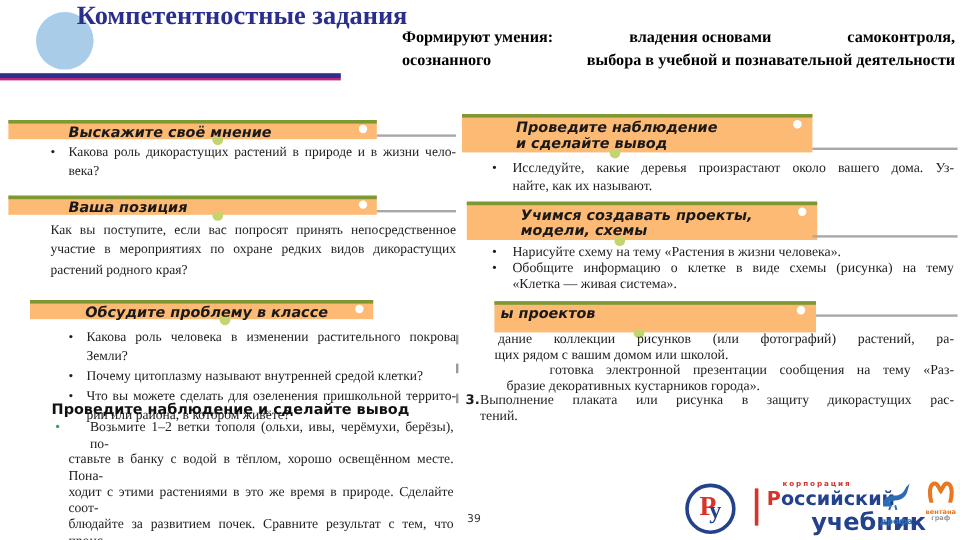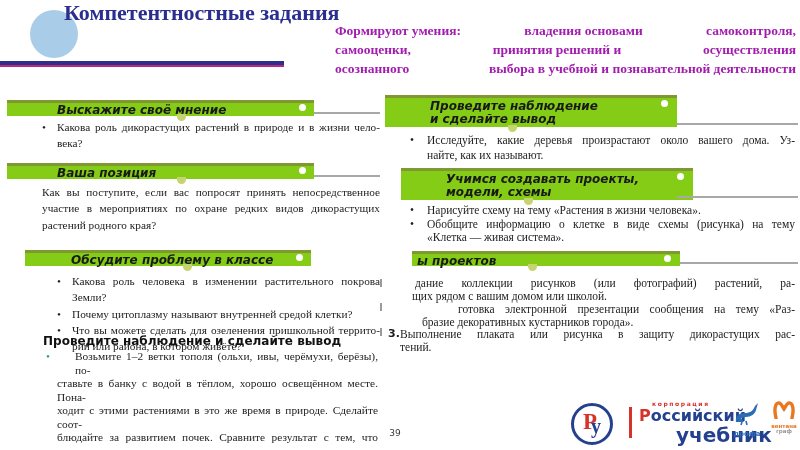--- a/index.html
+++ b/index.html
@@ -3,25 +3,25 @@
 <meta charset="utf-8">
 <style>
   html,body{margin:0;padding:0;background:#fff;}
   .stage{position:relative;width:800px;height:450px;background:#fff;overflow:hidden;
          font-family:"Liberation Serif",serif;color:#1d1d1d;}
   
   .deco-circle{position:absolute;left:30px;top:10px;width:48px;height:48px;border-radius:50%;background:#a9cde9;}
   .slide-title{position:absolute;left:64px;top:0px;font-size:22px;font-weight:bold;color:#2a2e8f;white-space:nowrap;}
   .divider{position:absolute;left:0;top:61px;width:284px;height:4px;background:#2f2f8b;}
   .divider2{position:absolute;left:0;top:65px;width:284px;height:2px;background:#b8297e;}
-  .formation{position:absolute;left:335px;top:21px;width:461px;font-weight:bold;color:#a21caf;
+  .formation{position:absolute;left:335px;top:21px;width:461px;font-weight:bold;color:#000000;
              font-size:13.5px;line-height:19.2px;}
   .fline{display:flex;justify-content:space-between;white-space:nowrap;}
   
-  .banner{position:absolute;background:#84cc16;border-top:3px solid #7f9831;box-sizing:border-box;
+  .banner{position:absolute;background:#fdba74;border-top:3px solid #7f9831;box-sizing:border-box;
           font-family:"DejaVu Sans",sans-serif;font-weight:bold;font-style:italic;
           font-size:12px;color:#191919;line-height:13px;}
   .banner .notch{position:absolute;right:8px;top:1px;width:7px;height:7px;border-radius:50%;background:#fff;}
   .banner .bump{position:absolute;bottom:-5px;width:9px;height:7px;background:#c6d46f;border-radius:0 0 5px 5px;}
   .rule{position:absolute;height:2px;background:#a8a8a8;}
   
   .tb{position:absolute;}
   .ln{white-space:nowrap;}
   .jl{text-align:justify;text-align-last:justify;}
   .blt{position:absolute;left:0;top:0;}
@@ -68,25 +68,20 @@
   <div class="divider"></div>
   <div class="divider2"></div>
 
   <div class="formation">
     <div class="fline">
       <span>Формируют  умения:</span>
       <span>владения основами</span>
       <span>самоконтроля,</span>
     </div>
     <div class="fline">
-      <span>самооценки,</span>
-      <span>принятия решений и</span>
-      <span>осуществления</span>
-    </div>
-    <div class="fline">
       <span>осознанного</span>
       <span>выбора в учебной и познавательной деятельности</span>
     </div>
   </div>
 
   <div class="banner" style="left:7px;top:100px;width:307px;height:16px;padding:1px 0 0 50px;">
     <span>Выскажите своё мнение</span>
     <span class="notch"></span>
     <span class="bump" style="left:170px;"></span>
   </div>
@@ -152,41 +147,41 @@
     <span class="bump" style="left:123px;"></span>
   </div>
   <div class="rule" style="left:677px;top:123px;width:121px;"></div>
 
   <div class="tb rtxt" style="left:410px;top:133px;width:385px;">
     <span class="blt">•</span>
     <div class="jl" style="margin-left:17px;">Исследуйте, какие деревья произрастают около вашего дома. Уз-</div>
     <div class="ln" style="margin-left:17px;">найте, как их называют.</div>
   </div>
 
-  <div class="banner" style="left:401px;top:168px;width:292px;height:32px;padding:2px 0 0 45px;">
+  <div class="banner" style="left:389px;top:168px;width:292px;height:32px;padding:2px 0 0 45px;">
     <div>Учимся создавать проекты,</div>
     <div>модели, схемы</div>
     <span class="notch" style="top:2px;right:9px;"></span>
     <span class="bump" style="left:123px;"></span>
   </div>
   <div class="rule" style="left:677px;top:196px;width:121px;"></div>
 
   <div class="tb rtxt2" style="left:410px;top:204px;width:385px;">
     <div style="position:relative;">
       <span class="blt">•</span>
       <div class="ln" style="margin-left:17px;">Нарисуйте схему на тему «Растения в жизни человека».</div>
     </div>
     <div style="position:relative;">
       <span class="blt">•</span>
       <div class="jl" style="margin-left:17px;">Обобщите информацию о клетке в виде схемы (рисунка) на тему</div>
       <div class="ln" style="margin-left:17px;">«Клетка — живая система».</div>
     </div>
   </div>
 
-  <div class="banner" style="left:412px;top:251px;width:268px;height:15px;padding:1px 0 0 5px;">
+  <div class="banner" style="left:412px;top:251px;width:268px;height:26px;padding:1px 0 0 5px;">
     <span>ы проектов</span>
     <span class="notch" style="right:9px;"></span>
     <span class="bump" style="left:116px;"></span>
   </div>
   <div class="rule" style="left:680px;top:262px;width:118px;"></div>
 
   <div class="cutmark" style="left:380px;top:279px;height:8px;"></div>
   <div class="cutmark" style="left:380px;top:303px;height:8px;"></div>
   <div class="cutmark" style="left:380px;top:328px;height:8px;"></div>
 

